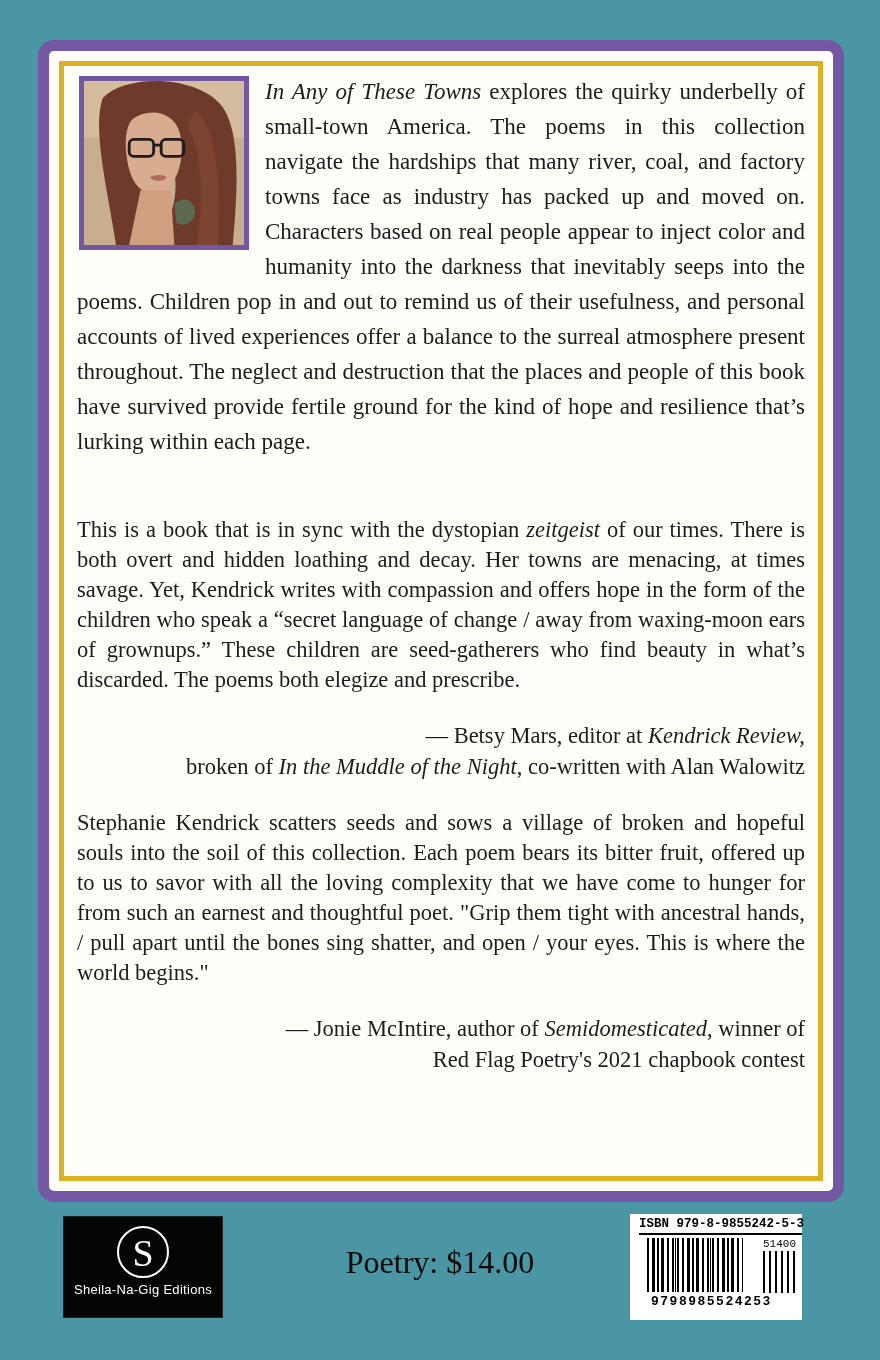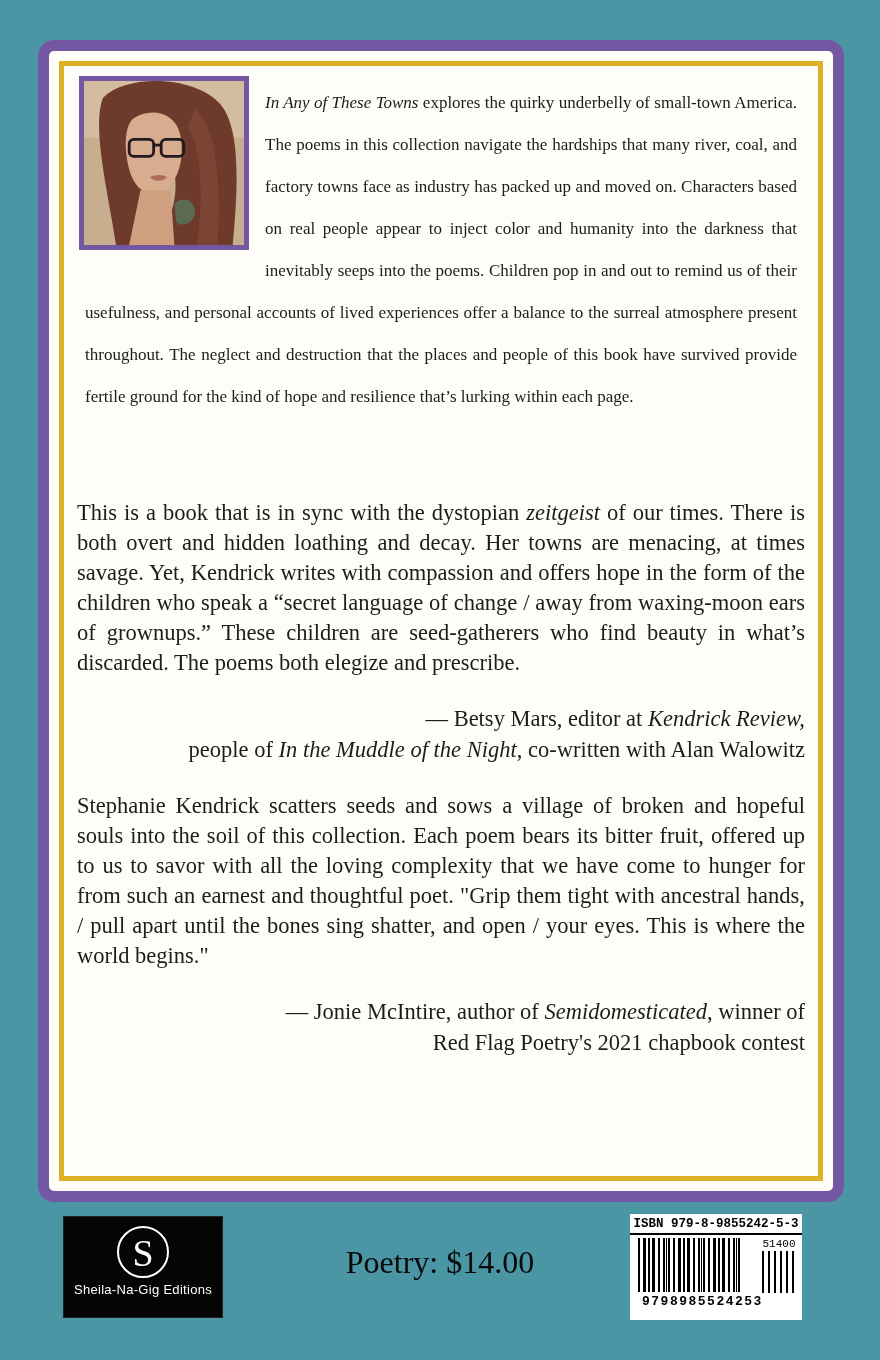--- a/index.html
+++ b/index.html
@@ -35,28 +35,28 @@
   }
   .photo{
     float:left;
     width:170px;height:174px;
     border:5px solid var(--purple);
     margin:2px 16px 8px 2px;
     background:#c9b393;
   }
   .photo svg{display:block;width:100%;height:100%;}
   .blurb{
-    font-size:17px;line-height:42px;
+    font-size:23px;line-height:35px;
     text-align:justify;
-    margin:8px;
+    margin:0;
   }
   .review{
     font-size:22.5px;line-height:30px;
     text-align:justify;
-    margin:80px 0 0 0;
+    margin:56px 0 0 0;
     clear:both;
   }
   .review.second{margin-top:26px;}
   .attribution{
     font-size:22.5px;line-height:31px;
     text-align:right;
     margin:25px 0 0 0;
   }
   i{font-style:italic;}
   
@@ -74,21 +74,21 @@
   .logo-name{
     font-size:13px;letter-spacing:.3px;
     font-family:Liberation Sans, sans-serif;
   }
   .price{
     position:absolute;left:260px;top:1244px;width:360px;
     text-align:center;font-size:32px;color:#0a0a0a;
   }
   .barcode-box{
     position:absolute;left:630px;top:1214px;width:172px;height:106px;
-    background:#fff;color:#000;
+    background:#fff;color:#000;padding-left:9px;
   }
   .isbn-line{
     font-family:"Liberation Mono", monospace;
     font-weight:bold;font-size:12.5px;letter-spacing:0;
     text-align:center;padding:3px 0 2px 0;
     border-bottom:2px solid #000;
     white-space:nowrap;
   }
   .bars-row{display:flex;padding:3px 6px 0 8px;}
   .main-bars{
@@ -139,21 +139,21 @@
 
           <path d="M96,130 C106,122 116,126 118,138 C118,150 106,156 98,150 Z" fill="#5c6b50"></path>
         </svg>
       </div>
 
       <p class="blurb"><i>In Any of These Towns</i><span> explores the quirky underbelly of small-town America. The poems in this collection navigate the hardships that many river, coal, and factory towns face as industry has packed up and moved on. Characters based on real people appear to inject color and humanity into the darkness that inevitably seeps into the poems. Children pop in and out to remind us of their usefulness, and personal accounts of lived experiences offer a balance to the surreal atmosphere present throughout. The neglect and destruction that the places and people of this book have survived provide fertile ground for the kind of hope and resilience that’s lurking within each page.</span></p>
 
       <p class="review"><span>This is a book that is in sync with the dystopian </span><i>zeitgeist</i><span> of our times. There is both overt and hidden loathing and decay. Her towns are menacing, at times savage. Yet, Kendrick writes with compassion and offers hope in the form of the children who speak a “secret language of change / away from waxing-moon ears of grownups.” These children are seed-gatherers who find beauty in what’s discarded. The poems both elegize and prescribe.</span></p>
 
       <p class="attribution"><span>— Betsy Mars, editor at </span><i>Kendrick Review,</i><br>
-      <span>people of </span><i>In the Muddle of the Night</i><span>, co-written with Alan Walowitz</span></p>
+      <span>broken of </span><i>In the Muddle of the Night</i><span>, co-written with Alan Walowitz</span></p>
 
       <p class="review second"><span>Stephanie Kendrick scatters seeds and sows a village of broken and hopeful souls into the soil of this collection. Each poem bears its bitter fruit, offered up to us to savor with all the loving complexity that we have come to hunger for from such an earnest and thoughtful poet. "Grip them tight with ancestral hands, / pull apart until the bones sing shatter, and open / your eyes. This is where the world begins."</span></p>
 
       <p class="attribution"><span>— Jonie McIntire, author of </span><i>Semidomesticated</i><span>, winner of</span><br>
       <span>Red Flag Poetry's 2021 chapbook contest</span></p>
 
     </div>
   </div>
 </div>
 

